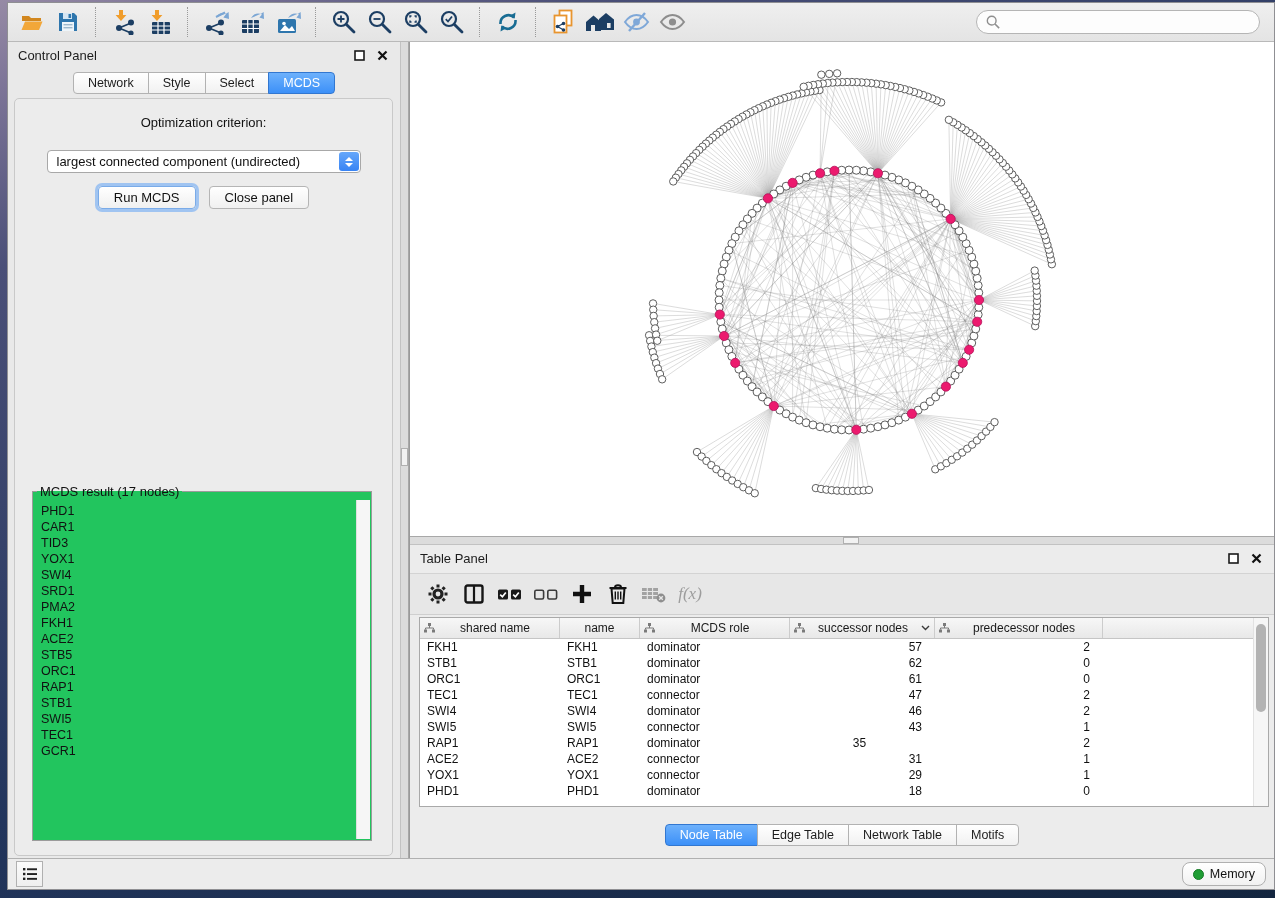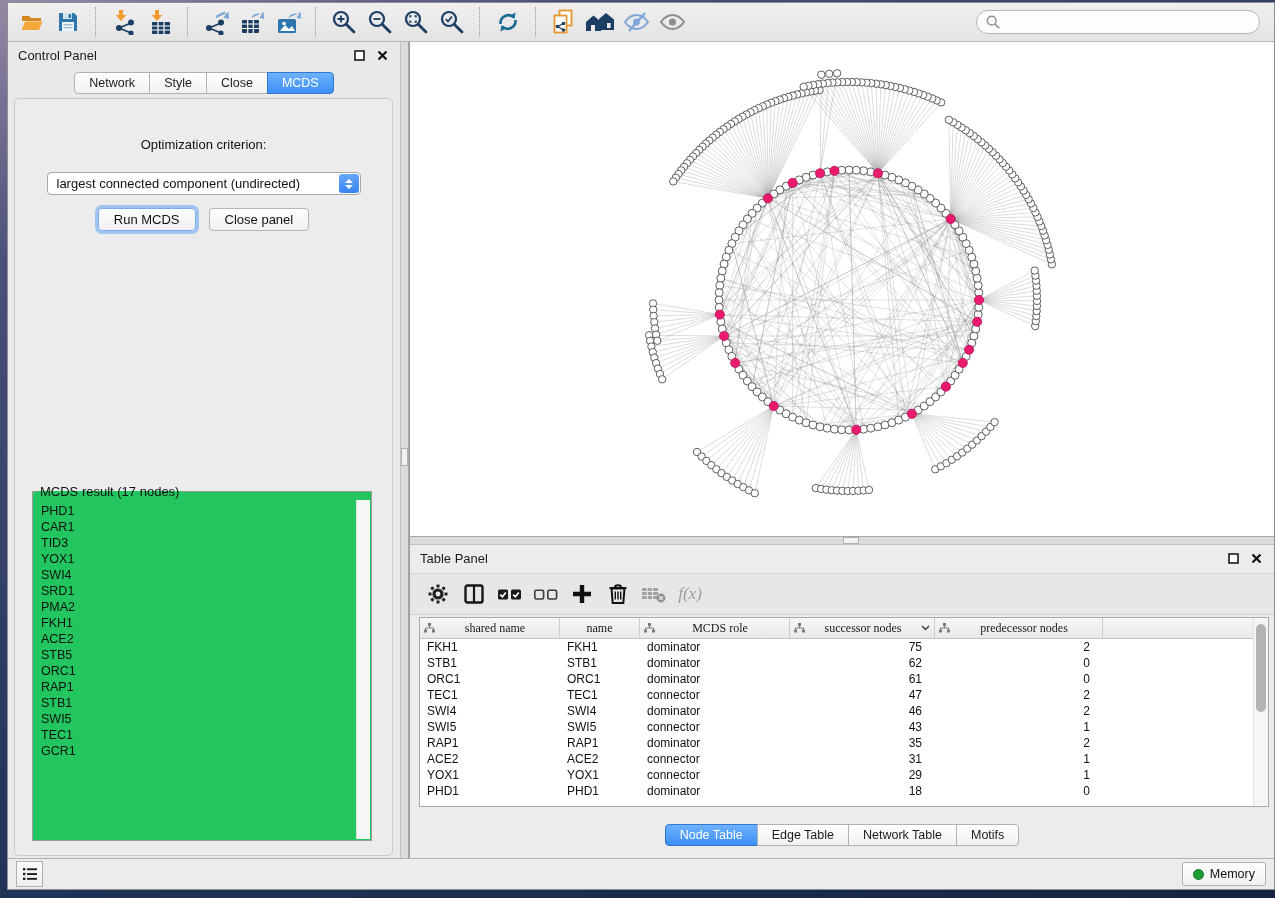--- a/index.html
+++ b/index.html
@@ -24,21 +24,21 @@
   .panel-head{height:26px;display:flex;align-items:center;padding:0 10px;flex:0 0 auto;}
   .panel-title{font-size:13px;color:#1c1c1c;}
   .panel-head .spacer{flex:1;}
   .winbtn{width:16px;height:16px;display:flex;align-items:center;justify-content:center;margin-left:7px;}
   .segbar{display:flex;justify-content:center;margin:4px 0 0;flex:0 0 auto;}
   .seg{font-size:12.5px;color:#1c1c1c;background:linear-gradient(#ffffff,#f1f1f1);border:1px solid #b2b2b2;padding:3px 14px;margin-left:-1px;cursor:default;}
   .seg:first-child{border-radius:4px 0 0 4px;margin-left:0;}
   .seg:last-child{border-radius:0 4px 4px 0;}
   .seg.sel{background:linear-gradient(#6db1fc,#3c90f8);border-color:#3277d0;color:#fff;}
   .cbody{flex:1;margin:4px 7px 2px 6px;background:#ececec;border:1px solid #c9c9c9;border-radius:5px;position:relative;min-height:0;}
-  .opt-label{text-align:center;font-size:13px;color:#111;margin-top:38px;}
+  .opt-label{text-align:center;font-size:13px;color:#111;margin-top:16px;}
   .dropdown{margin:20px auto 0;width:314px;height:23px;background:#fff;border:1px solid #a8a8a8;border-radius:4px;display:flex;align-items:center;box-sizing:border-box;}
   .dropdown .val{flex:1;font-size:13px;color:#111;padding-left:9px;white-space:nowrap;}
   .stepper{width:20px;height:19px;margin-right:1px;border-radius:3px;background:linear-gradient(#66a7fa,#3783f4);display:flex;flex-direction:column;align-items:center;justify-content:center;gap:2px;}
   .stepper i{display:block;width:0;height:0;border-left:4px solid transparent;border-right:4px solid transparent;}
   .stepper .up{border-bottom:4px solid #fff;}
   .stepper .dn{border-top:4px solid #fff;}
   .btnrow{display:flex;justify-content:center;gap:13px;margin-top:13px;}
   .pushbtn{font-size:13px;font-family:inherit;color:#111;background:linear-gradient(#ffffff,#f0f0f0);border:1px solid #b5b5b5;border-radius:4px;padding:3px 15px;}
   .pushbtn.focus{box-shadow:0 0 0 3px rgba(110,170,245,.6);border-color:#7aabe8;}
   fieldset.mcds{position:absolute;left:5px;right:8px;top:373px;bottom:2px;margin:12px;background:#22c55e;border:1px solid #9b9b9b;padding:2px 0 0 0;}
@@ -53,34 +53,34 @@
   .mac-title{position:absolute;left:0;right:0;text-align:center;font-size:13px;color:#333;}
   .netcanvas{height:494px;background:#fff;position:relative;flex:0 0 auto;overflow:hidden;}
   .hsplit{height:7px;background:#dcdcdc;border-top:1px solid #a8a8a8;border-bottom:1px solid #c2c2c2;position:relative;flex:0 0 auto;}
   .hsplit .handle{position:absolute;top:0;bottom:0;left:433px;width:16px;background:#f2f2f2;border:1px solid #b0b0b0;box-sizing:border-box;}
   
   .tpanel{flex:1;display:flex;flex-direction:column;background:#ececec;min-height:0;}
   .ttoolbar{height:40px;margin:2px 0 0;background:#e7e7e7;border-top:1px solid #d3d3d3;border-bottom:1px solid #cfcfcf;display:flex;align-items:center;padding:0 10px;flex:0 0 auto;}
   .ttbtn{width:36px;height:32px;display:flex;align-items:center;justify-content:center;flex:0 0 auto;}
   .fx{font-family:"Liberation Serif","DejaVu Serif",serif;font-style:italic;font-size:17px;color:#9d9d9d;}
   .tablewrap{margin:2px 5px 0 9px;border:1px solid #a9a9a9;background:#fff;flex:0 0 auto;display:flex;flex-direction:column;height:188px;position:relative;}
-  .thead{display:flex;background:linear-gradient(#f7f7f7,#e8e8e8);border-bottom:1px solid #c5c5c5;height:20px;flex:0 0 auto;font-family:Liberation Serif, serif;}
+  .thead{display:flex;background:linear-gradient(#f7f7f7,#e8e8e8);border-bottom:1px solid #c5c5c5;height:20px;flex:0 0 auto;}
   .th{display:flex;align-items:center;border-right:1px solid #cccccc;box-sizing:border-box;padding:0 4px;position:relative;}
   .th .lbl{flex:1;text-align:center;font-size:12px;color:#1a1a1a;white-space:nowrap;overflow:hidden;}
   .tbody{flex:1;overflow:hidden;position:relative;}
   .tr{display:flex;height:16px;align-items:center;}
   .td{font-size:12px;color:#111;box-sizing:border-box;padding:0 7px;white-space:nowrap;overflow:hidden;}
   .td.num{text-align:right;padding-right:13px;}
   .vtrack{position:absolute;top:0;right:0;bottom:0;width:14px;background:#f6f6f6;border-left:1px solid #e2e2e2;}
   .vthumb{position:absolute;left:2px;right:2px;top:6px;height:88px;background:#b3b3b3;border-radius:6px;}
   .ttabs{display:flex;justify-content:center;align-items:center;flex:1;}
   
   .statusbar{height:30px;background:#ececec;border-top:1px solid #b0b0b0;display:flex;align-items:center;padding:0 8px;flex:0 0 auto;}
   .listbtn{width:25px;height:24px;border:1px solid #b0b0b0;background:linear-gradient(#fbfbfb,#efefef);display:flex;align-items:center;justify-content:center;}
-  .membtn{margin-left:auto;height:22px;border:1px solid #b0b0b0;border-radius:3px;background:linear-gradient(#ffffff,#f1f1f1);display:flex;align-items:center;gap:6px;padding:0 10px;font-size:12.5px;color:#111;}
+  .membtn{margin-left:auto;height:22px;border:1px solid #b0b0b0;border-radius:8px;background:linear-gradient(#ffffff,#f1f1f1);display:flex;align-items:center;gap:6px;padding:0 10px;font-size:12.5px;color:#111;}
   .memdot{width:11px;height:11px;border-radius:50%;background:#1f9d34;border:1px solid #157a26;box-sizing:border-box;}
 </style>
 </head>
 <body>
 
 <div class="app">
 
   <div class="toolbar">
     <div class="tbtn">
       <svg width="26" height="24" viewBox="0 0 24 24">
@@ -247,21 +247,21 @@
           </span>
         <span class="winbtn">
             <svg width="11" height="11" viewBox="0 0 11 11">
               <path d="M1.5 1.5l8 8M9.5 1.5l-8 8" stroke="#111" stroke-width="2.2"></path>
             </svg>
           </span>
       </div>
       <div class="segbar" id="control-tabs">
           <div class="seg">Network</div>
           <div class="seg">Style</div>
-          <div class="seg">Close</div>
+          <div class="seg">Select</div>
           <div class="seg sel">MCDS</div>
         </div>
       <div class="cbody">
         <div class="opt-label">Optimization criterion:</div>
         <div class="dropdown">
           <span class="val">largest connected component (undirected)</span>
           <span class="stepper">
               <i class="up"></i>
               <i class="dn"></i>
             </span>
@@ -1109,21 +1109,21 @@
                 </svg>
                 <span class="lbl">predecessor nodes</span>
               </div>
               <div class="th" style="flex: 1 1 0%; border-right: none;"></div>
             </div>
           <div class="tbody" id="tbody">
               <div class="tr">
                 <div class="td" style="width: 140px; flex: 0 0 140px;">FKH1</div>
                 <div class="td" style="width: 80px; flex: 0 0 80px;">FKH1</div>
                 <div class="td" style="width: 150px; flex: 0 0 150px;">dominator</div>
-                <div class="td num" style="width: 145px; flex: 0 0 145px;">75</div>
+                <div class="td num" style="width: 145px; flex: 0 0 145px;">57</div>
                 <div class="td num" style="width: 168px; flex: 0 0 168px;">2</div>
               </div>
               <div class="tr">
                 <div class="td" style="width: 140px; flex: 0 0 140px;">STB1</div>
                 <div class="td" style="width: 80px; flex: 0 0 80px;">STB1</div>
                 <div class="td" style="width: 150px; flex: 0 0 150px;">dominator</div>
                 <div class="td num" style="width: 145px; flex: 0 0 145px;">62</div>
                 <div class="td num" style="width: 168px; flex: 0 0 168px;">0</div>
               </div>
               <div class="tr">
@@ -1151,21 +1151,21 @@
                 <div class="td" style="width: 140px; flex: 0 0 140px;">SWI5</div>
                 <div class="td" style="width: 80px; flex: 0 0 80px;">SWI5</div>
                 <div class="td" style="width: 150px; flex: 0 0 150px;">connector</div>
                 <div class="td num" style="width: 145px; flex: 0 0 145px;">43</div>
                 <div class="td num" style="width: 168px; flex: 0 0 168px;">1</div>
               </div>
               <div class="tr">
                 <div class="td" style="width: 140px; flex: 0 0 140px;">RAP1</div>
                 <div class="td" style="width: 80px; flex: 0 0 80px;">RAP1</div>
                 <div class="td" style="width: 150px; flex: 0 0 150px;">dominator</div>
-                <div class="td num" style="width: 145px; flex: 0 0 145px;">35</div>
+                <div class="td num" style="width: 145px; flex: 0 0 145px; text-align: center;">35</div>
                 <div class="td num" style="width: 168px; flex: 0 0 168px;">2</div>
               </div>
               <div class="tr">
                 <div class="td" style="width: 140px; flex: 0 0 140px;">ACE2</div>
                 <div class="td" style="width: 80px; flex: 0 0 80px;">ACE2</div>
                 <div class="td" style="width: 150px; flex: 0 0 150px;">connector</div>
                 <div class="td num" style="width: 145px; flex: 0 0 145px;">31</div>
                 <div class="td num" style="width: 168px; flex: 0 0 168px;">1</div>
               </div>
               <div class="tr">

